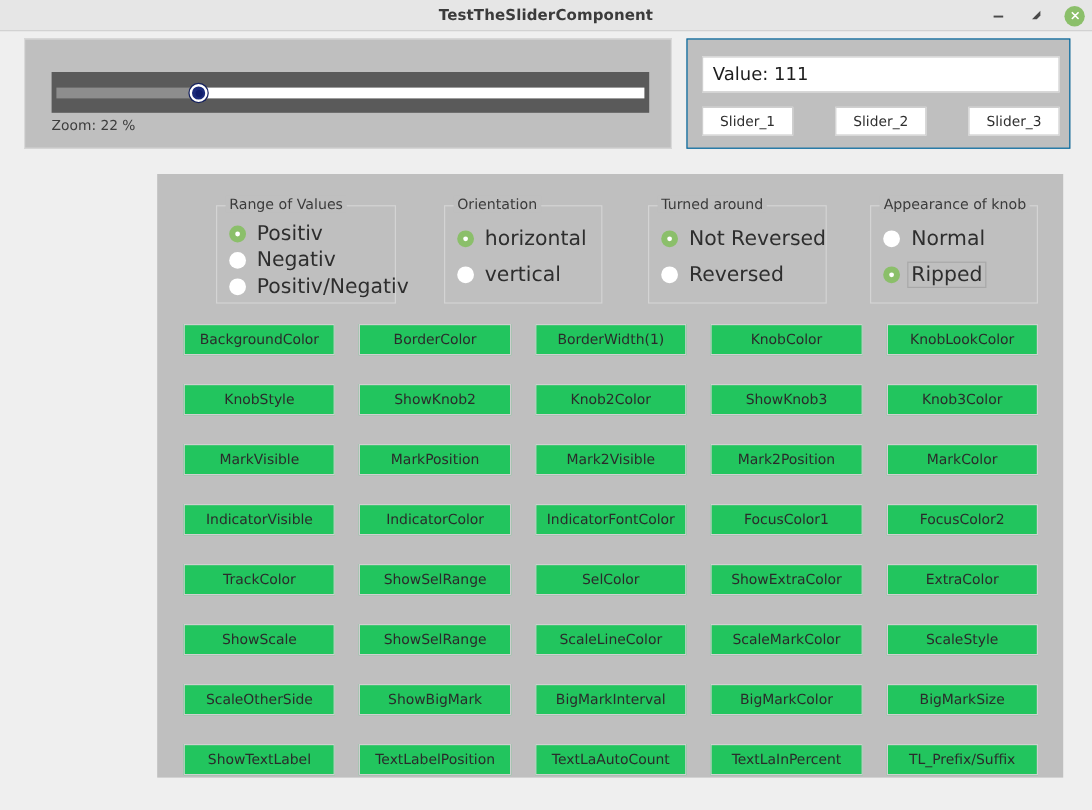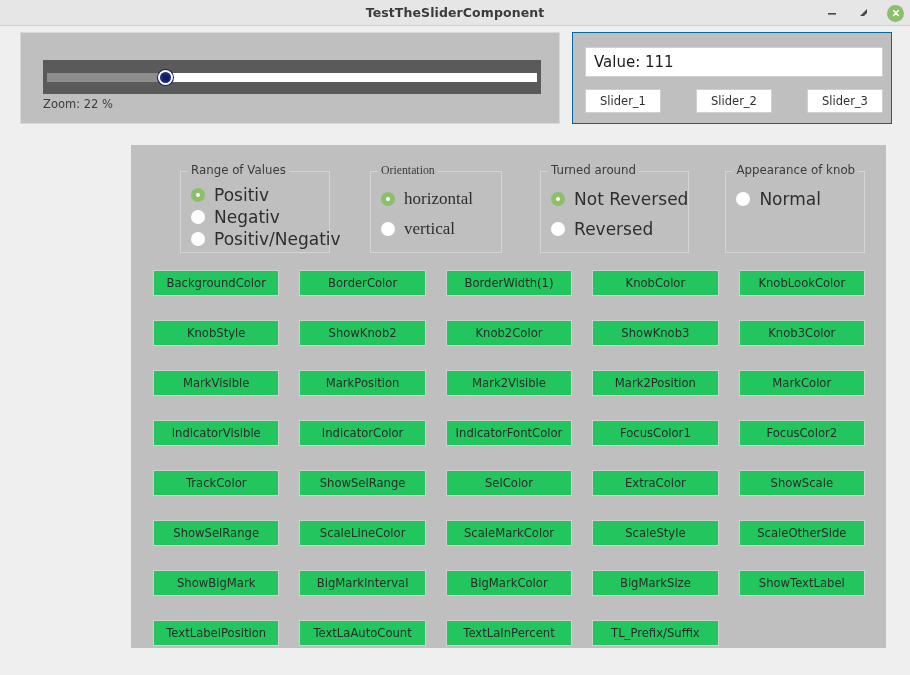--- a/index.html
+++ b/index.html
@@ -153,21 +153,21 @@
   .fs-legend {
     position: absolute;
     top: -9px; left: 7px;
     background: #bfbfbf;
     padding: 0 3px;
     font-size: 11.8px;
     color: #3b3b3b;
     white-space: nowrap;
   }
   .fs-1 { width: 150px; margin-right: 40px; }
-  .fs-2 { width: 140px; margin-right: 38px; font-family: Liberation Serif, serif; }
+  .fs-2 { width: 140px; margin-right: 38px; }
   .fs-3 { width: 150px; margin-right: 36px; }
   .fs-4 { width: 148px; }
 
   .radio-row {
     display: flex; align-items: center;
     padding-left: 10px;
     height: 22px;
     cursor: pointer;
   }
   .fs-1 .radio-row { height: 22px; }
@@ -312,20 +312,24 @@
           <span class="radio-label">Reversed</span>
         </div>
       </div>
 
       <div class="fs fs-4">
         <div class="fs-legend">Appearance of knob</div>
         <div class="radio-row">
           <span class="radio"></span>
           <span class="radio-label">Normal</span>
         </div>
+        <div class="radio-row">
+          <span class="radio checked"></span>
+          <span class="radio-label focused">Ripped</span>
+        </div>
       </div>
 
     </div>
 
     <div class="btn-grid">
       <div class="gbtn">BackgroundColor</div>
       <div class="gbtn">BorderColor</div>
       <div class="gbtn">BorderWidth(1)</div>
       <div class="gbtn">KnobColor</div>
       <div class="gbtn">KnobLookColor</div>
@@ -344,20 +348,21 @@
 
       <div class="gbtn">IndicatorVisible</div>
       <div class="gbtn">IndicatorColor</div>
       <div class="gbtn">IndicatorFontColor</div>
       <div class="gbtn">FocusColor1</div>
       <div class="gbtn">FocusColor2</div>
 
       <div class="gbtn">TrackColor</div>
       <div class="gbtn">ShowSelRange</div>
       <div class="gbtn">SelColor</div>
+      <div class="gbtn">ShowExtraColor</div>
       <div class="gbtn">ExtraColor</div>
 
       <div class="gbtn">ShowScale</div>
       <div class="gbtn">ShowSelRange</div>
       <div class="gbtn">ScaleLineColor</div>
       <div class="gbtn">ScaleMarkColor</div>
       <div class="gbtn">ScaleStyle</div>
 
       <div class="gbtn">ScaleOtherSide</div>
       <div class="gbtn">ShowBigMark</div>

